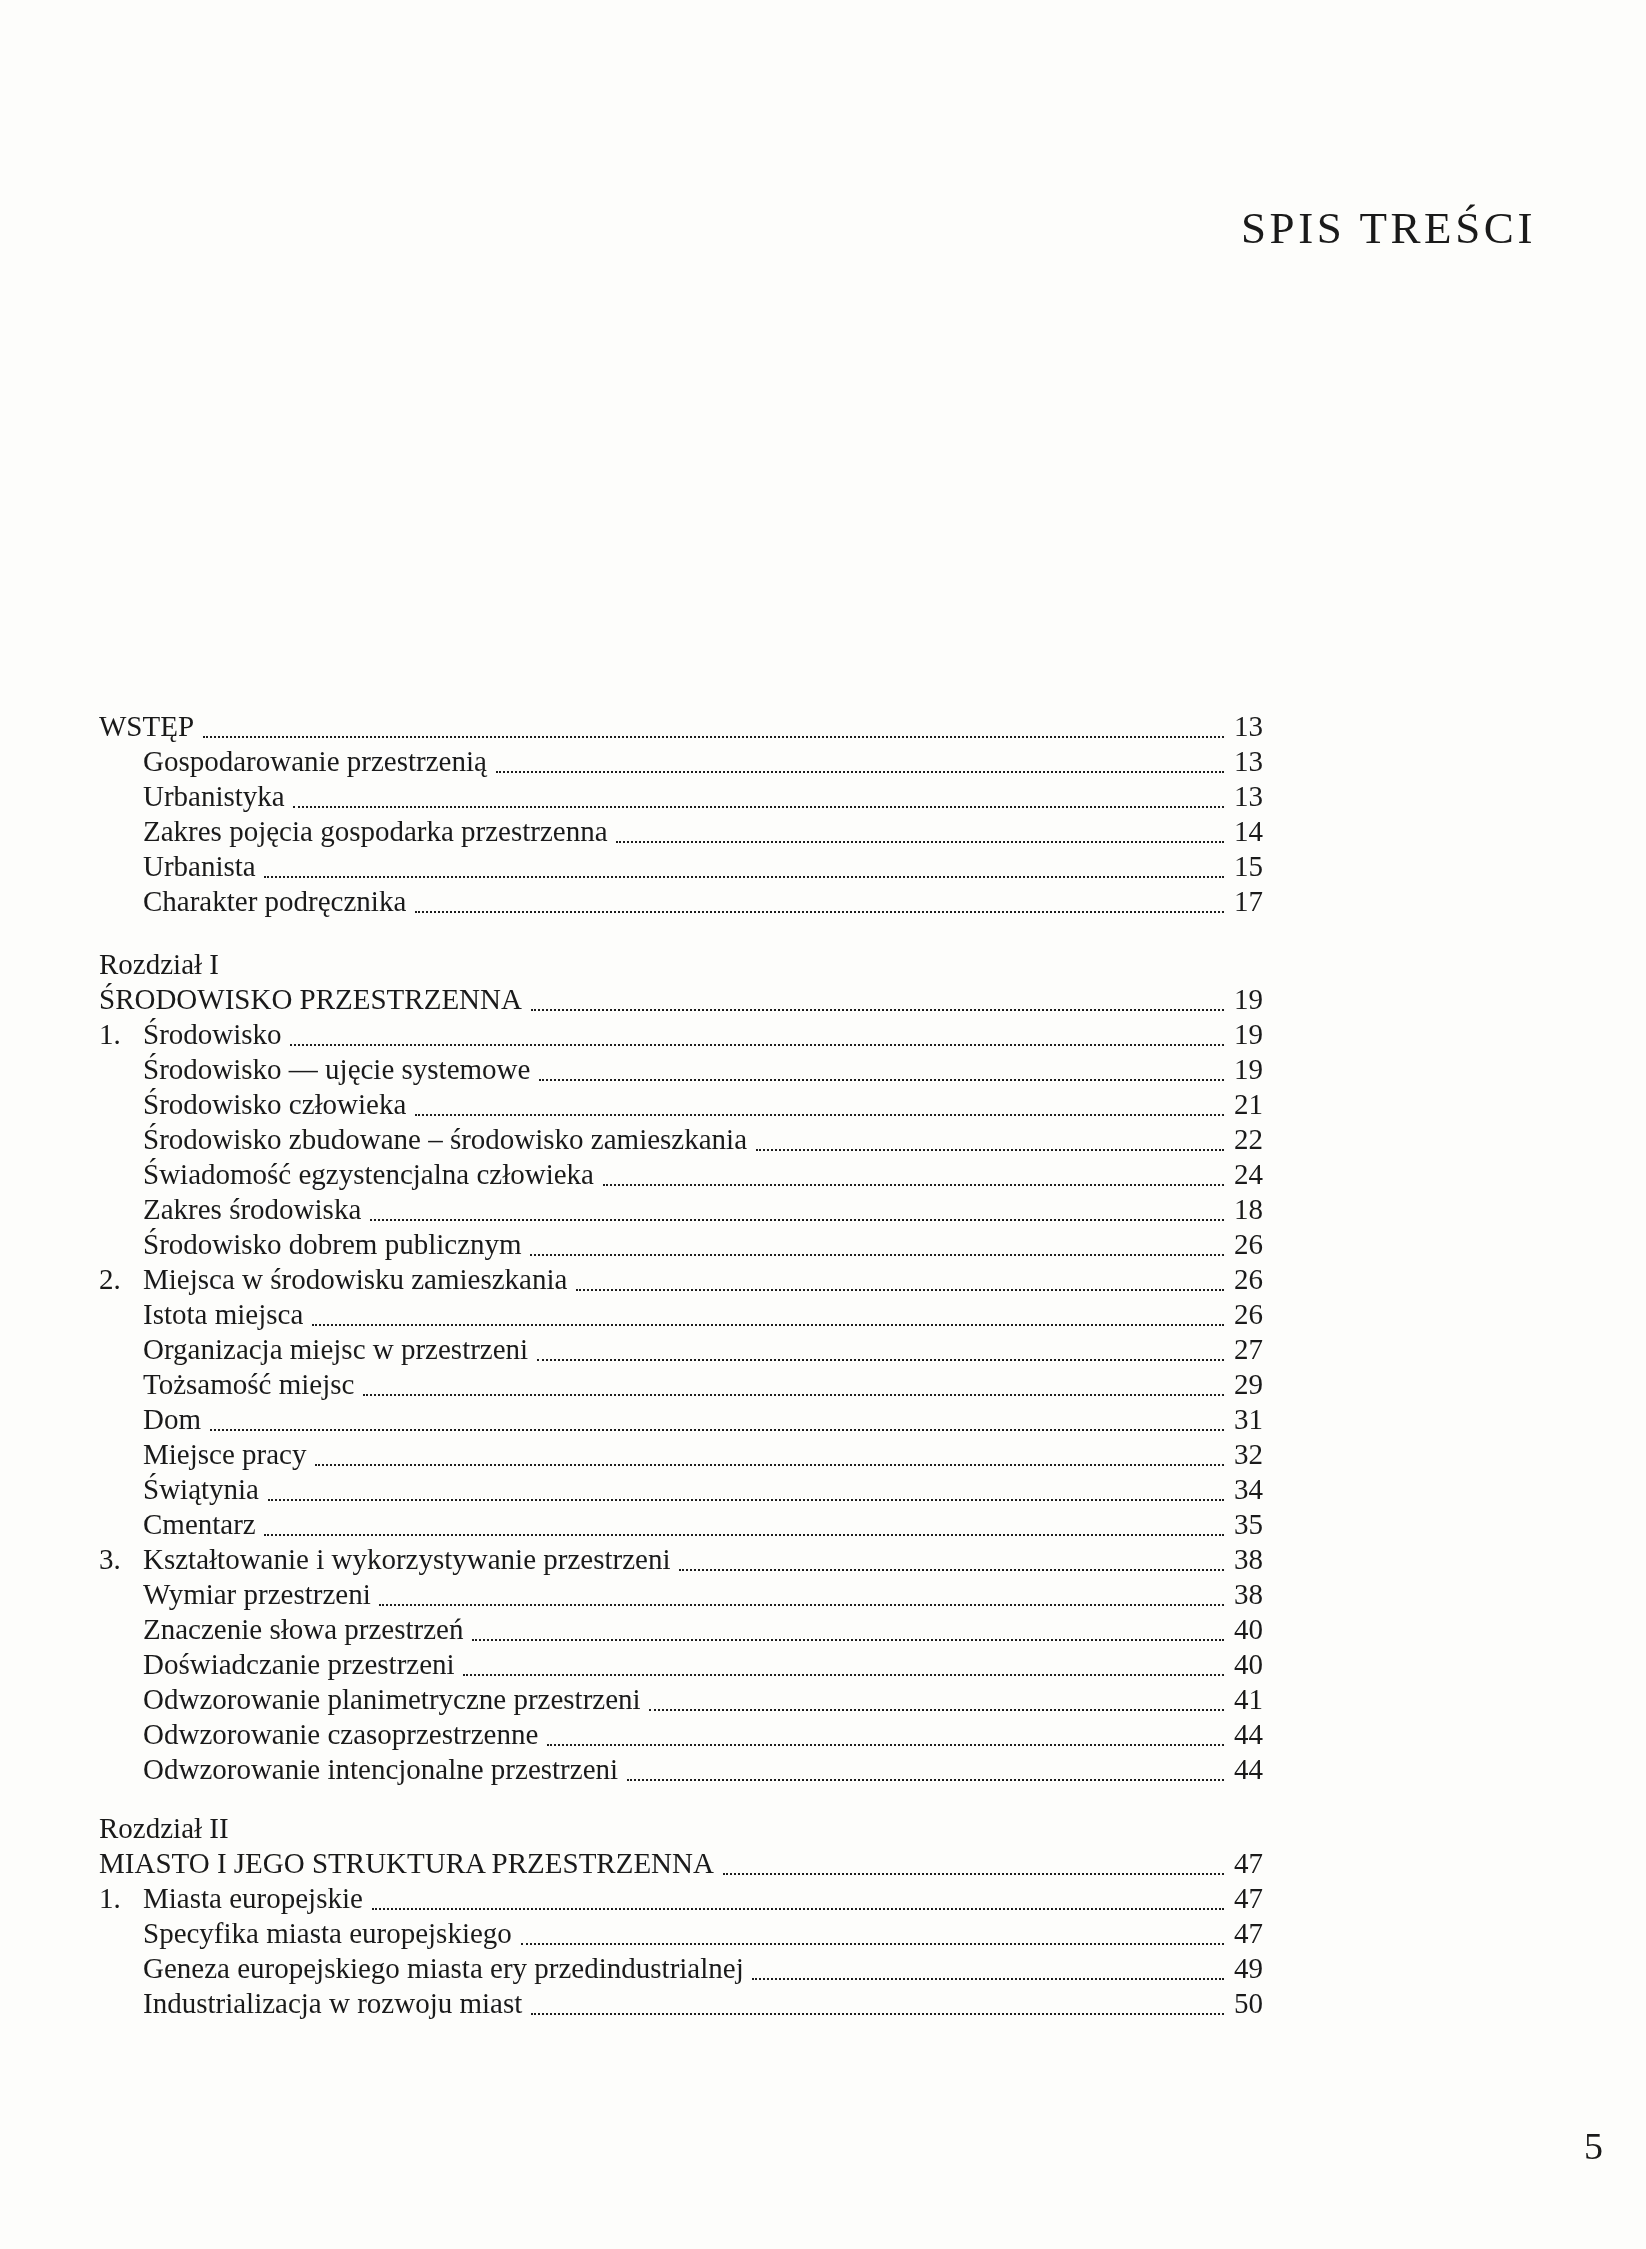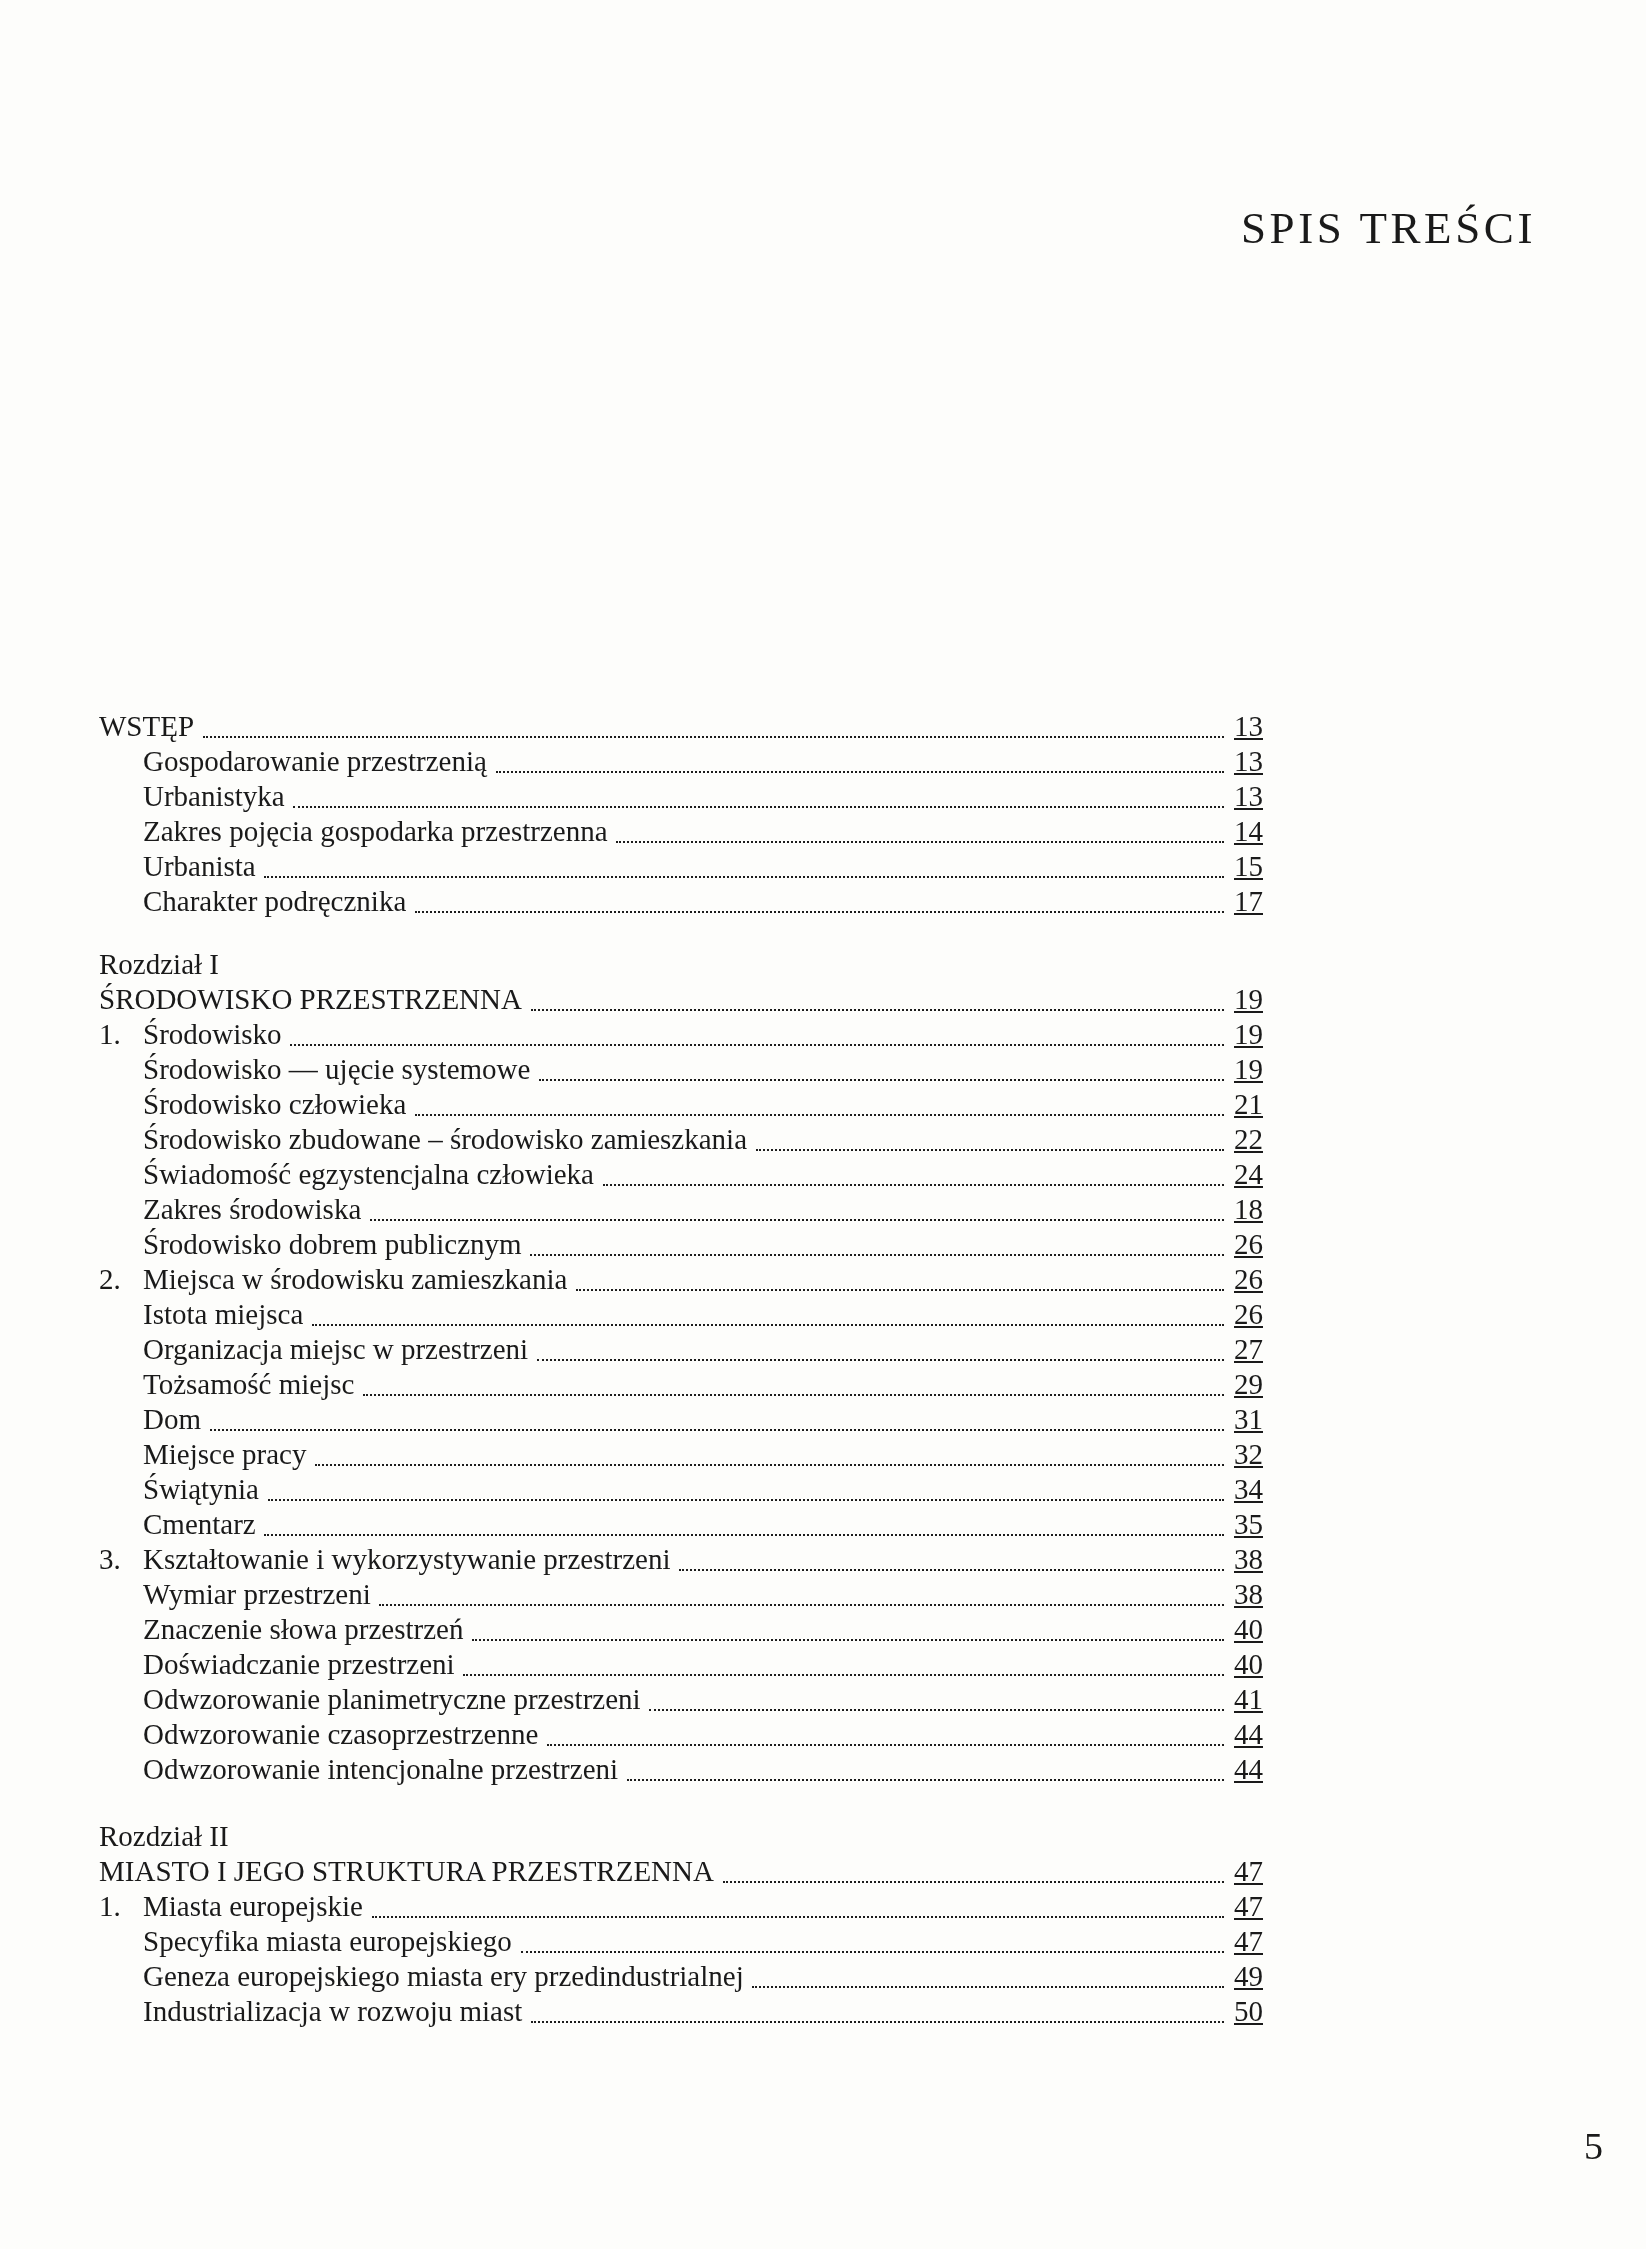--- a/index.html
+++ b/index.html
@@ -29,21 +29,21 @@
     font-weight: 400;
     white-space: nowrap;
   }
   .toc {
     position: absolute;
     left: 99px;
     top: 709px;
     width: 1164px;
   }
   .toc-section + .toc-section { margin-top: 28px; }
-  .toc-section:nth-child(3) { margin-top: 32px; }
+  .toc-section:nth-child(3) { margin-top: 24px; }
 
   .row {
     display: flex;
     align-items: stretch;
     font-size: 29px;
     line-height: 35px;
     white-space: nowrap;
   }
   .row .num {
     flex: 0 0 44px;
@@ -54,21 +54,20 @@
   .row .leader {
     flex: 1 1 auto;
     min-width: 17.5px;
     border-bottom: 2.9px dotted #1c1c1c;
     margin: 0 7.3px 5.8px 8.7px;
   }
   .row .pgnum {
     flex: 0 0 auto;
     min-width: 32px;
     text-align: right;
-    text-decoration: underline;
   }
   .folio {
     position: absolute;
     top: 2127px;
     right: 44px;
     font-size: 38px;
     line-height: 1;
   }
 </style>
 </head>

